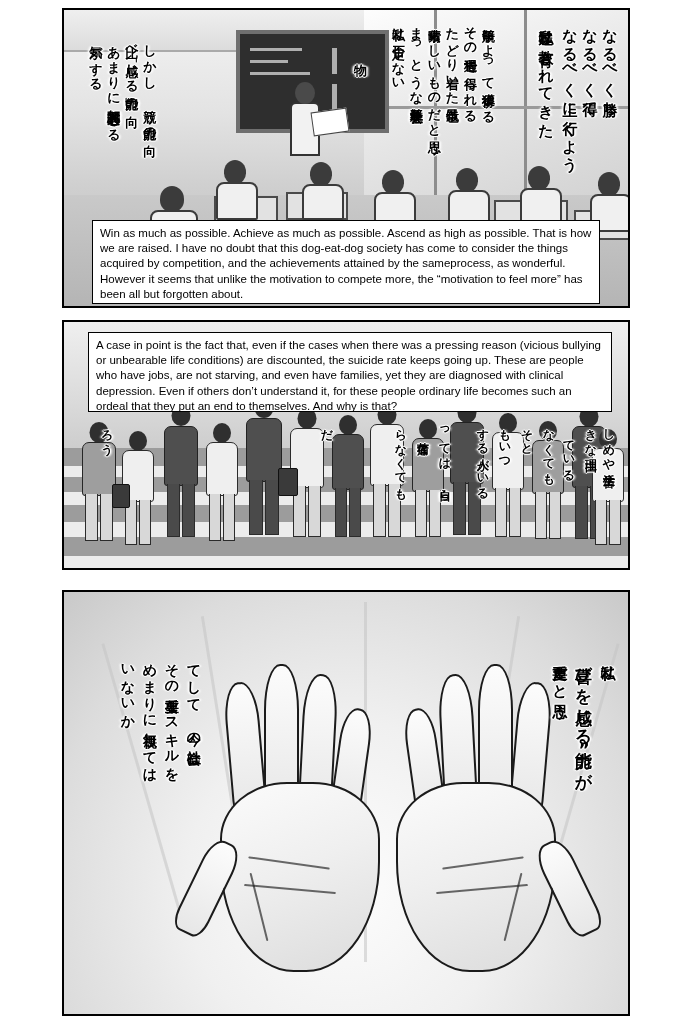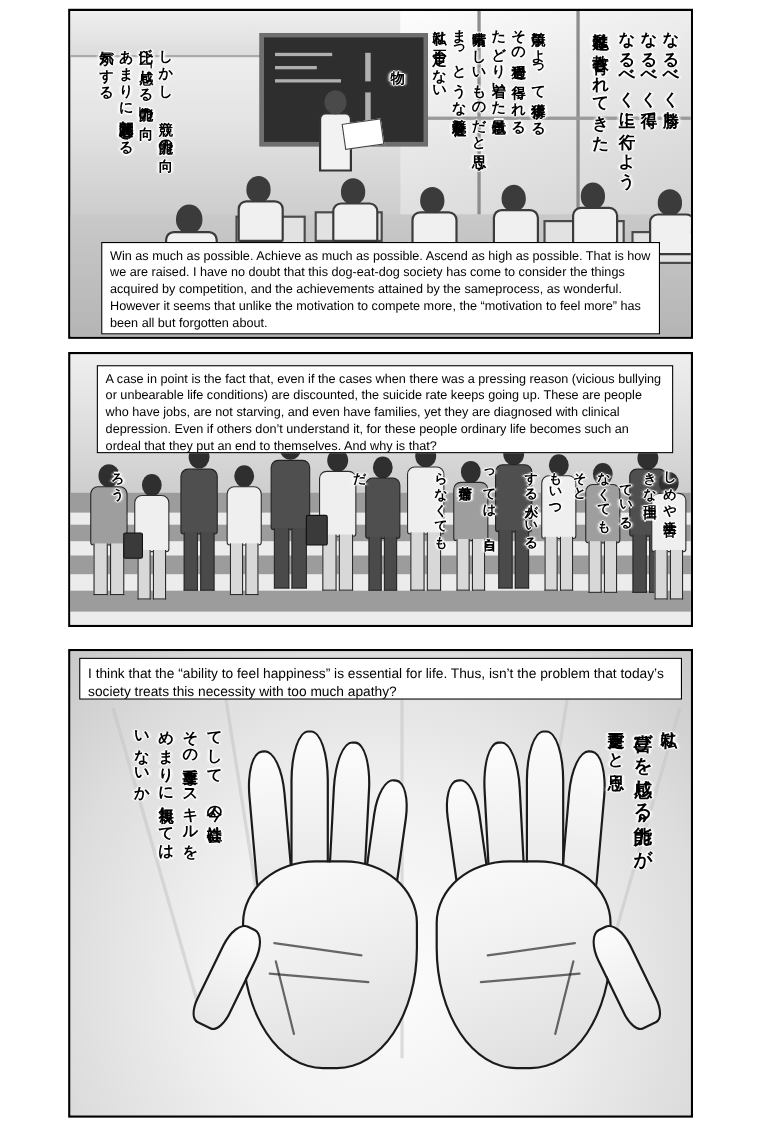--- a/index.html
+++ b/index.html
@@ -407,16 +407,15 @@
 
     <div class="vtext shadowed" style="right:12px;top:62px;font-size:15px;">私は</div>
     <div class="vtext shadowed" style="right:34px;top:62px;font-size:17px;">喜びを感じる能力”が</div>
     <div class="vtext shadowed" style="right:60px;top:62px;font-size:15px;">重要だと思う</div>
 
     <div class="vtext shadowed" style="left:122px;top:62px;font-size:14px;">てして 今の社会は</div>
     <div class="vtext shadowed" style="left:100px;top:62px;font-size:14px;">その重要なスキルを</div>
     <div class="vtext shadowed" style="left:78px;top:62px;font-size:14px;">めまりに無視しては</div>
     <div class="vtext shadowed" style="left:56px;top:62px;font-size:14px;">いないか</div>
 
-    <div class="caption" style="left:8px;top:6px;width:548px;height:38px;font-size:12.5px;">I think that the “ability to feel happiness” is essential for life. Thus, isn’t the problem that today’s society treats this necessity with too much apathy?</div>
   </div>
 
 </div>
 
 </body></html>

